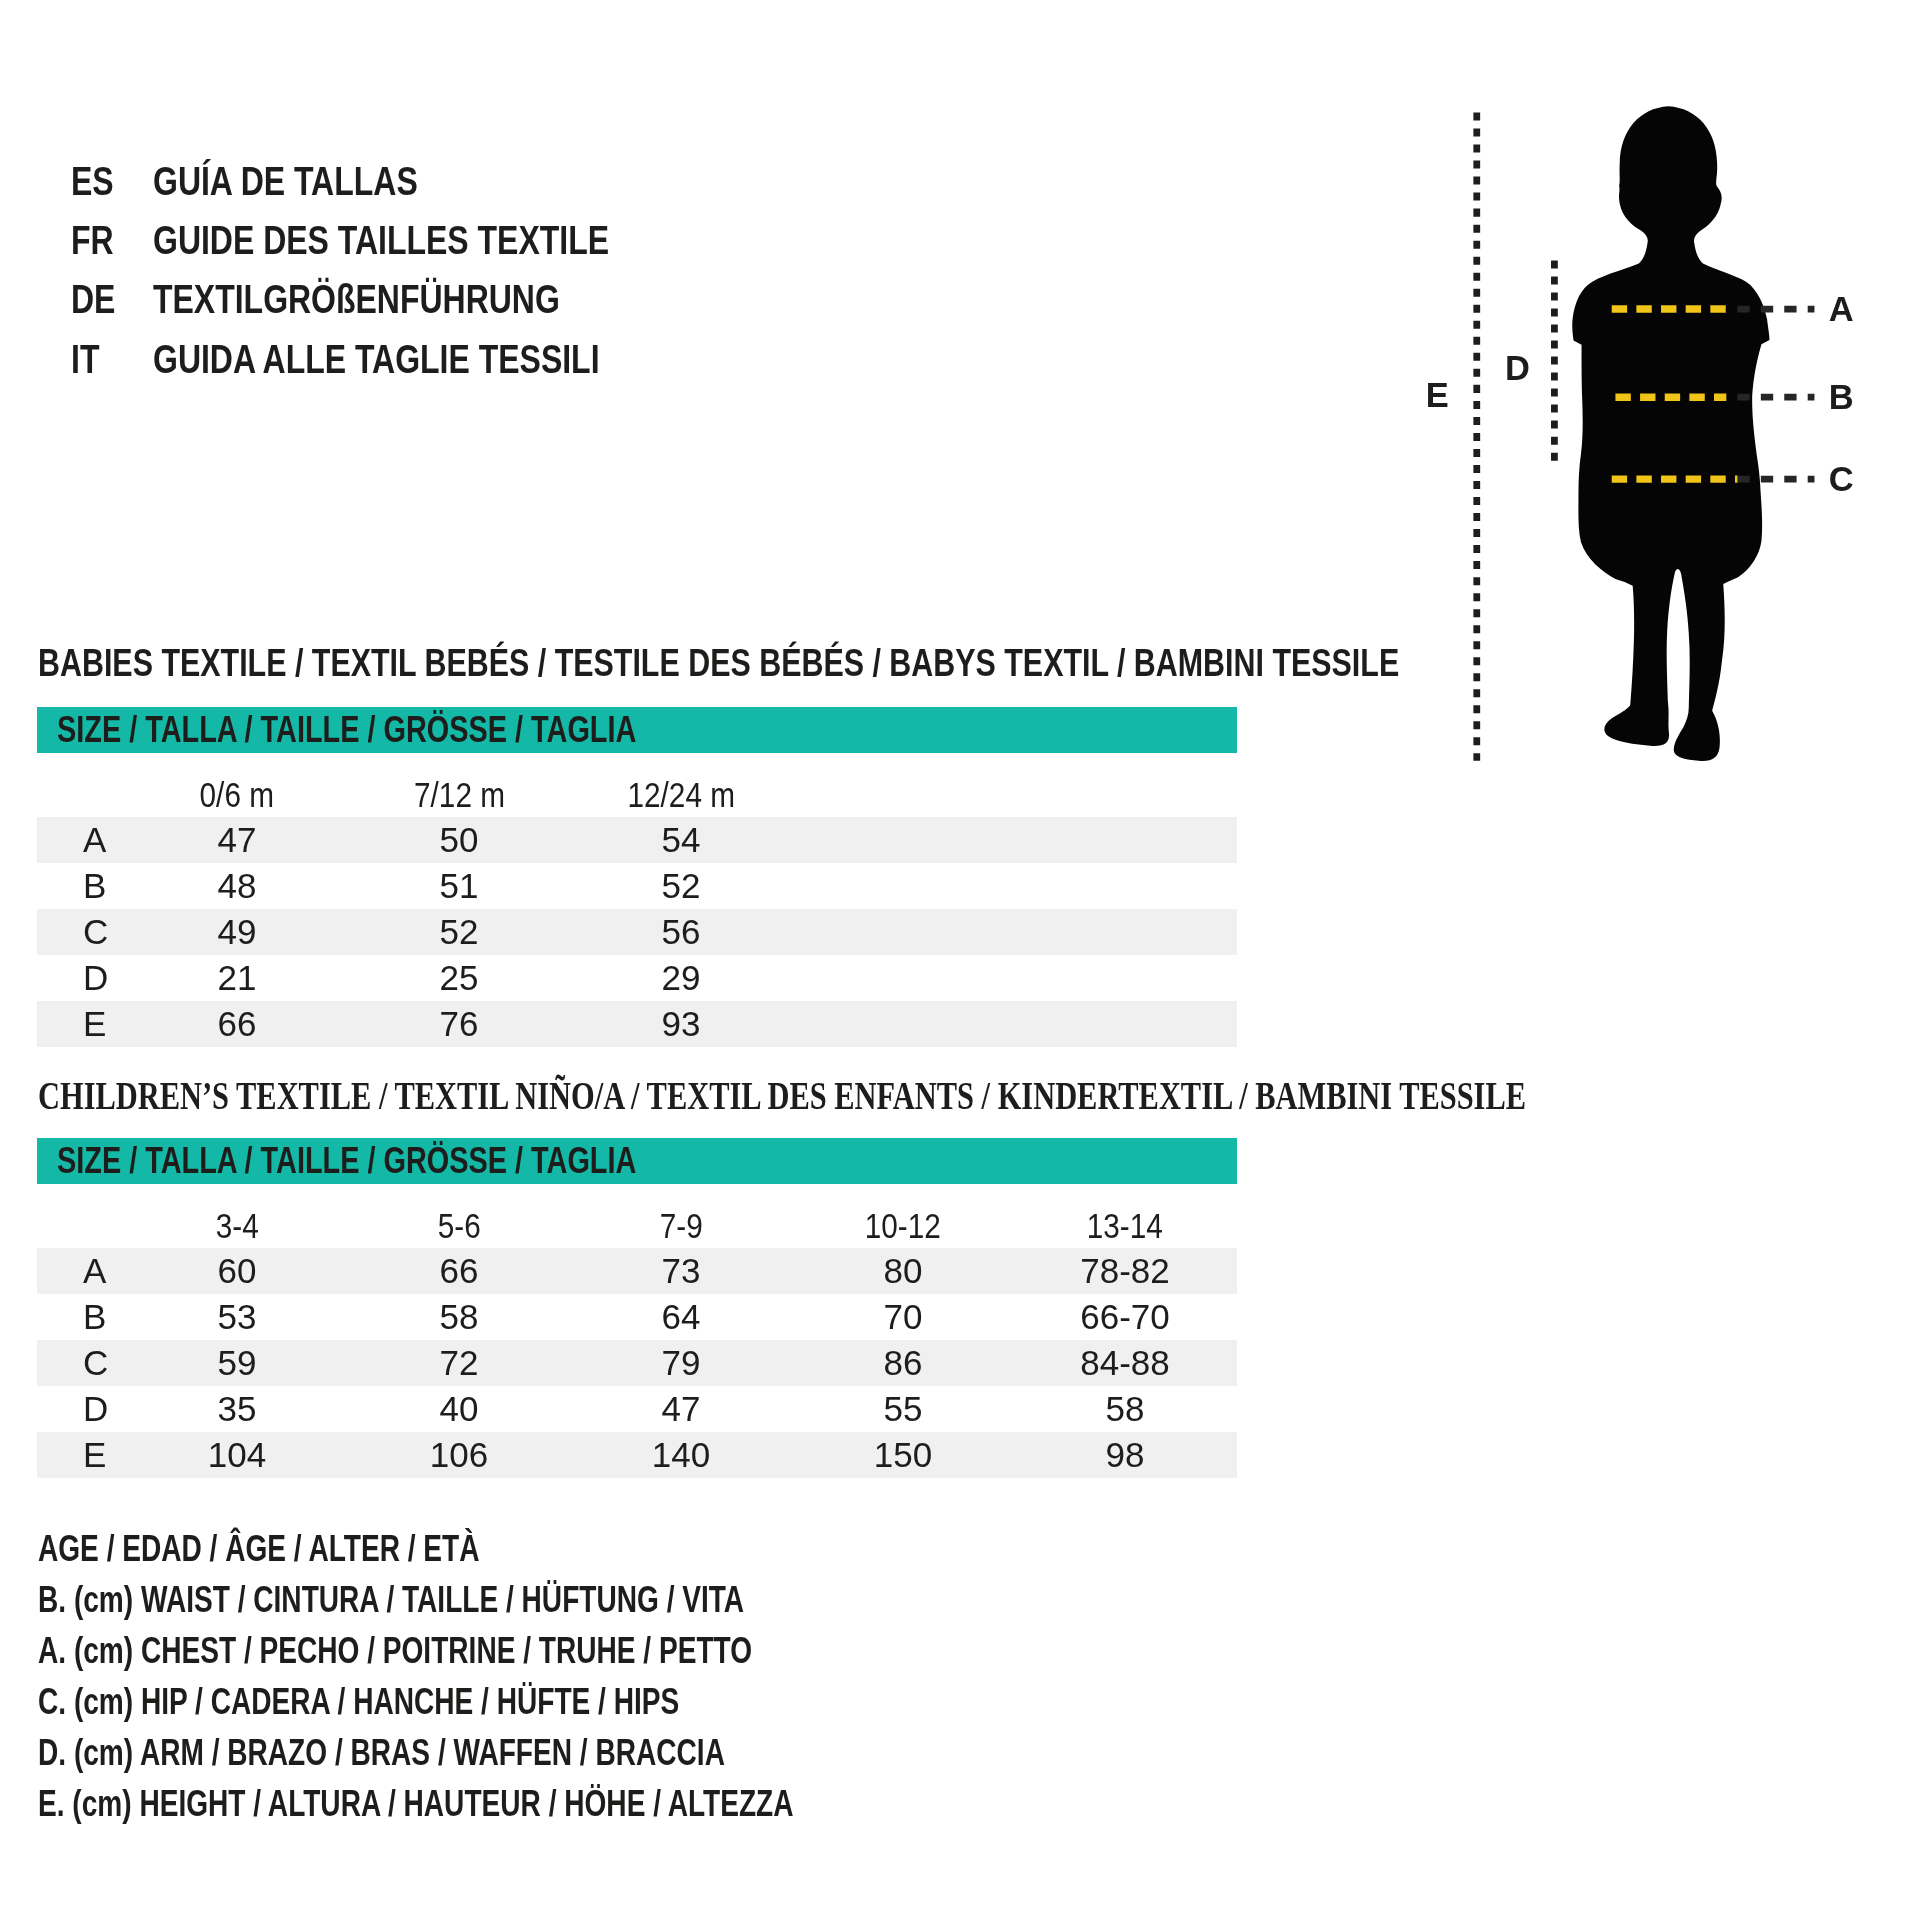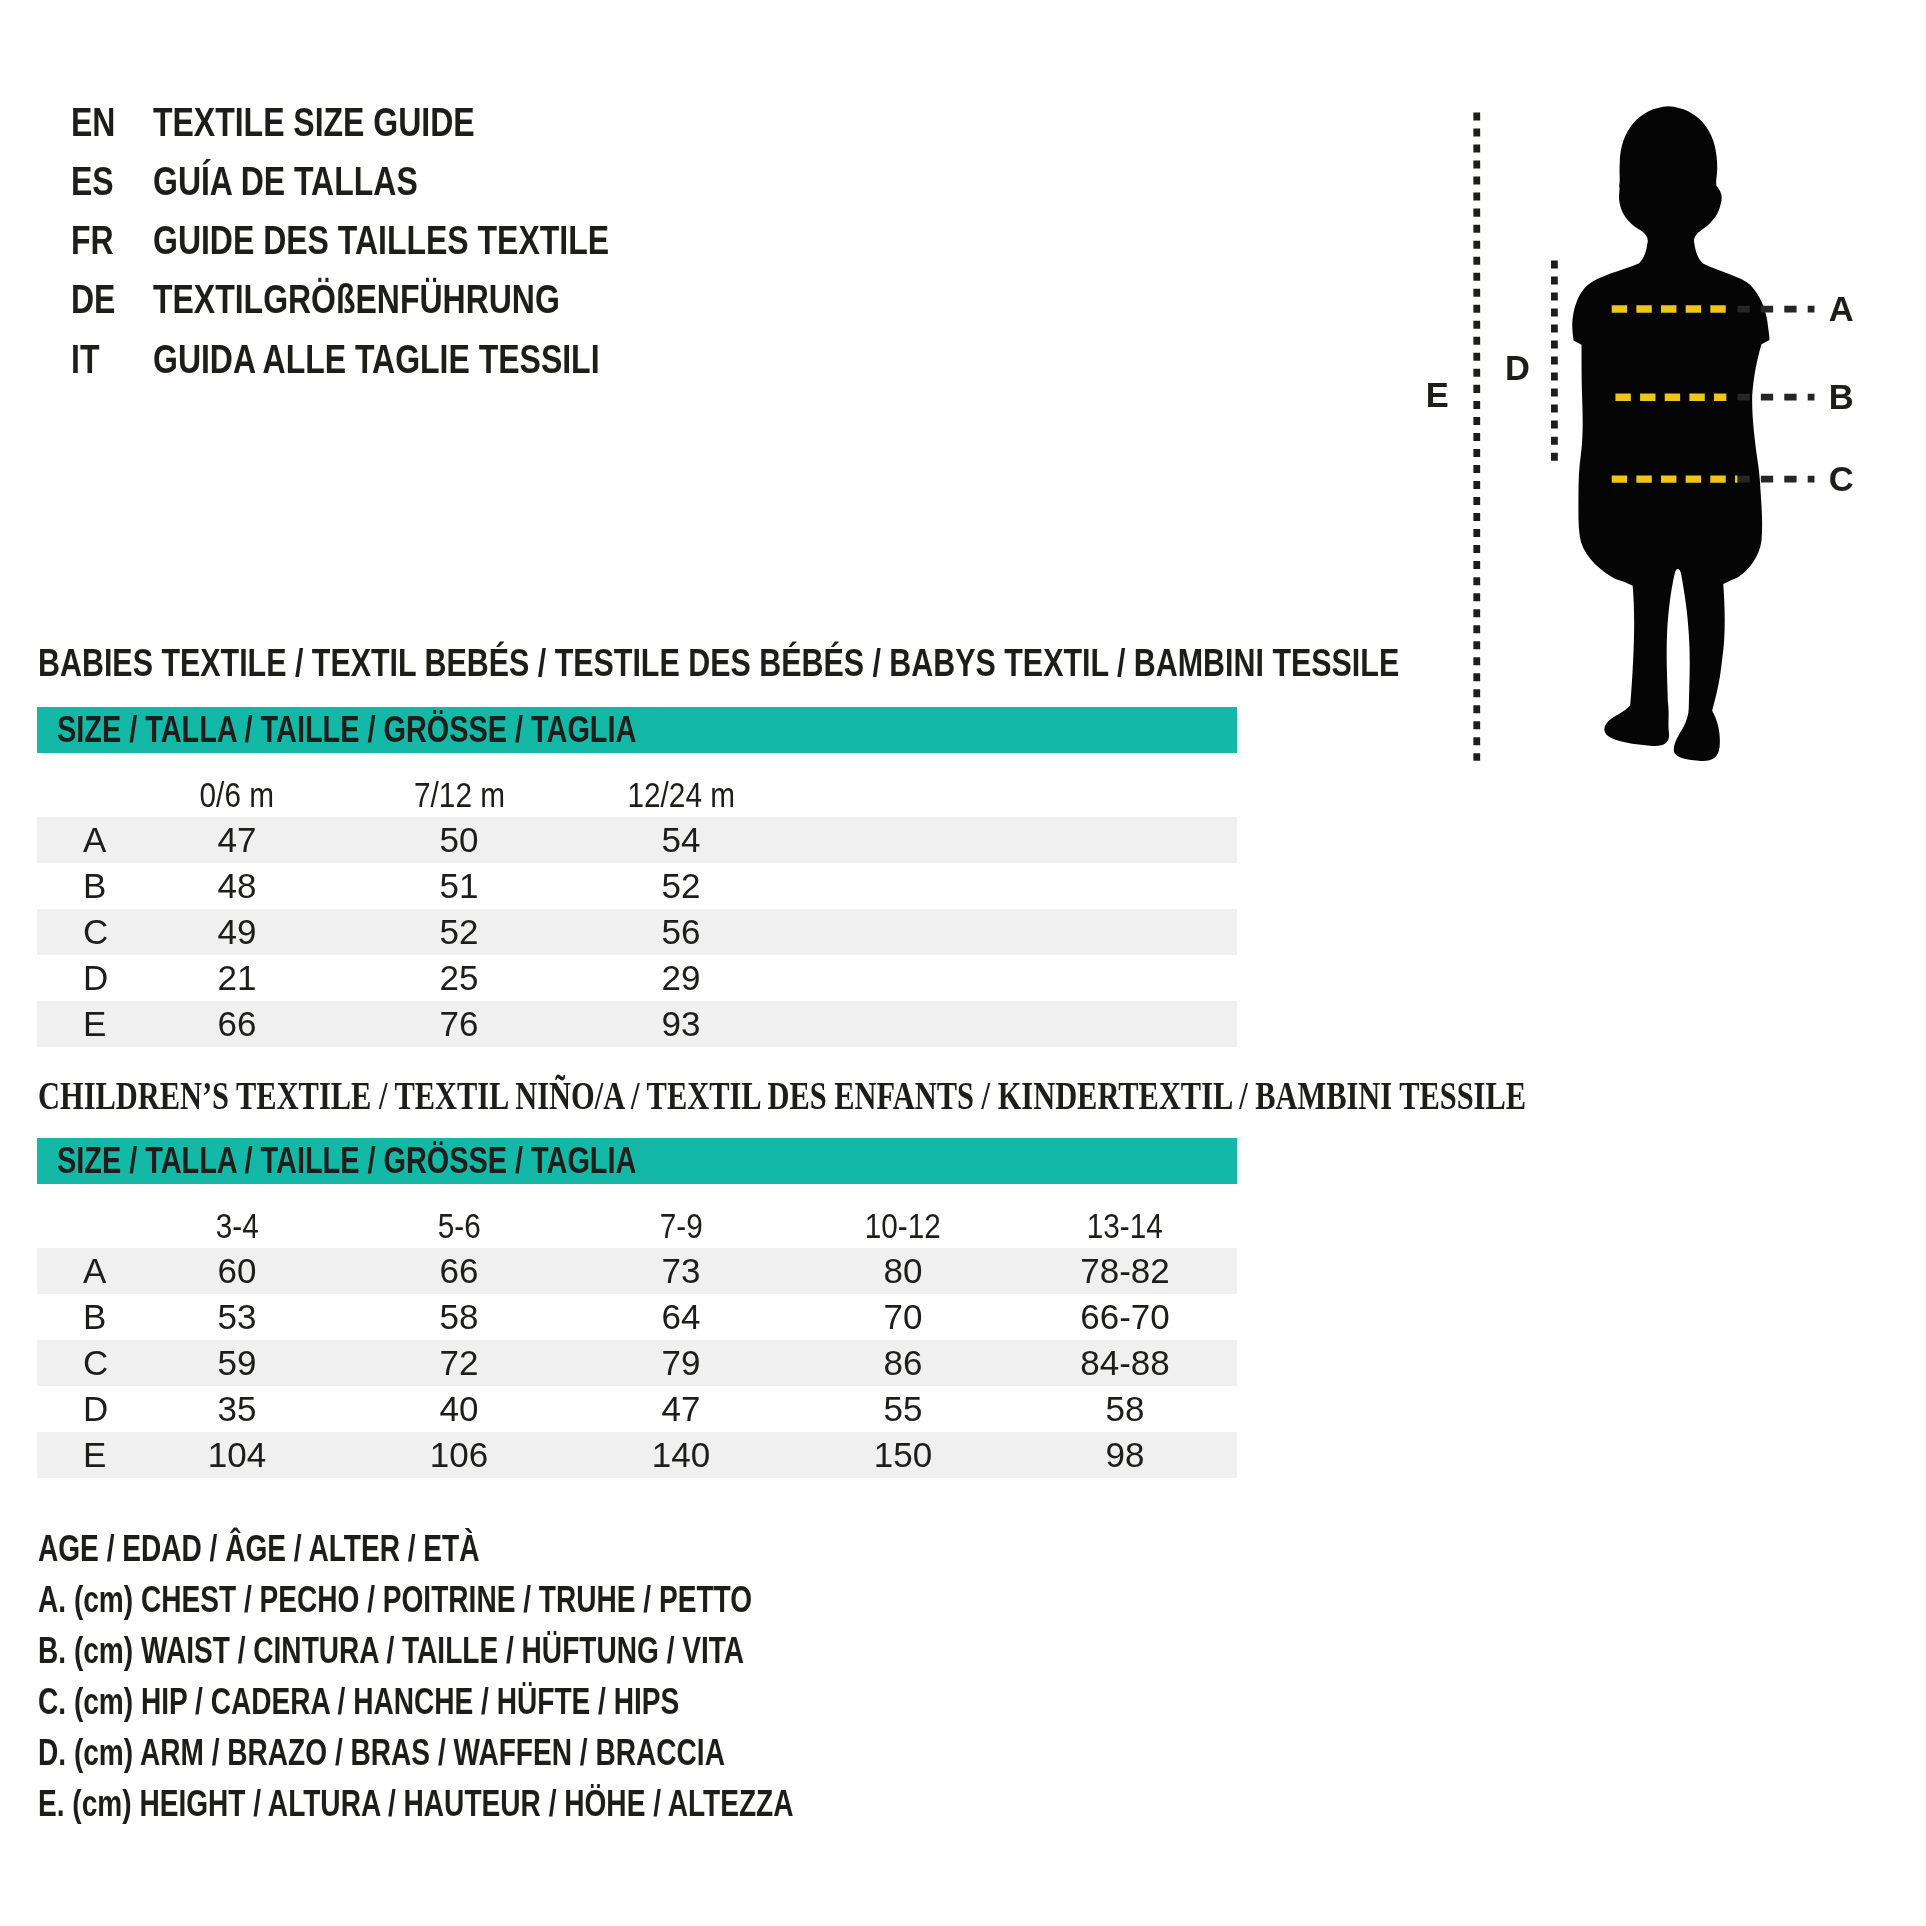--- a/index.html
+++ b/index.html
@@ -102,24 +102,20 @@
 
   svg text {
     font-family: "Liberation Sans", sans-serif;
     font-weight: 700;
   }
 </style>
 </head>
 <body>
 
 <div class="abs" style="left:0; top:94px; width:1356px; height:302px;">
-  <div class="lang-row" style="top:0">
-    <span class="code"><span class="cond">EN</span></span>
-    <span class="label"><span class="cond">TEXTILE SIZE GUIDE</span></span>
-  </div>
   <div class="lang-row" style="top:59px">
     <span class="code"><span class="cond">ES</span></span>
     <span class="label"><span class="cond">GUÍA DE TALLAS</span></span>
   </div>
   <div class="lang-row" style="top:118px">
     <span class="code"><span class="cond">FR</span></span>
     <span class="label"><span class="cond">GUIDE DES TAILLES TEXTILE</span></span>
   </div>
   <div class="lang-row" style="top:177px">
     <span class="code"><span class="cond">DE</span></span>
@@ -312,26 +308,26 @@
     <span class="cell">150</span>
     <span class="cell">98</span>
   </div>
 </div>
 
 <div class="abs" style="left:38px; top:1523px; width:1232px;text-align:center;">
   <div class="legend-line">
     <span class="cond">AGE / EDAD / ÂGE / ALTER / ETÀ</span>
   </div>
   <div class="legend-line">
+    <span class="cond">B. (cm) WAIST / CINTURA / TAILLE / HÜFTUNG / VITA</span>
+  </div>
+  <div class="legend-line">
     <span class="cond">A. (cm) CHEST / PECHO / POITRINE / TRUHE / PETTO</span>
   </div>
   <div class="legend-line">
-    <span class="cond">B. (cm) WAIST / CINTURA / TAILLE / HÜFTUNG / VITA</span>
-  </div>
-  <div class="legend-line">
     <span class="cond">C. (cm) HIP / CADERA / HANCHE / HÜFTE / HIPS</span>
   </div>
   <div class="legend-line">
     <span class="cond">D. (cm) ARM / BRAZO / BRAS / WAFFEN / BRACCIA</span>
   </div>
   <div class="legend-line">
     <span class="cond">E. (cm) HEIGHT / ALTURA / HAUTEUR / HÖHE / ALTEZZA</span>
   </div>
 </div>
 

